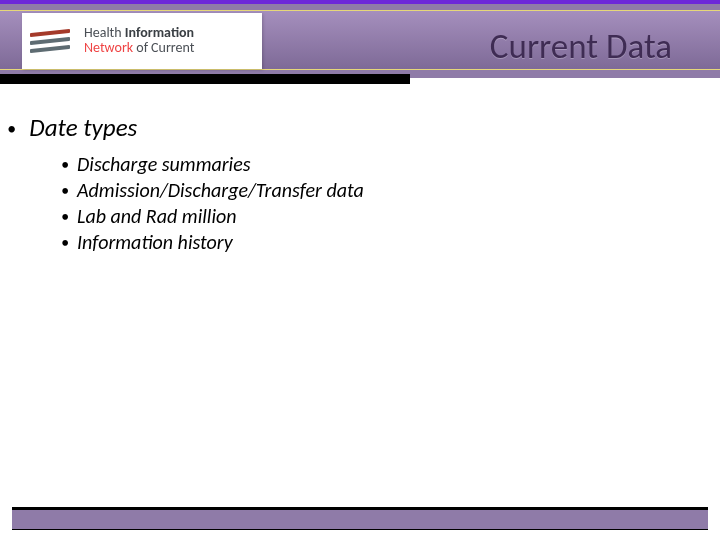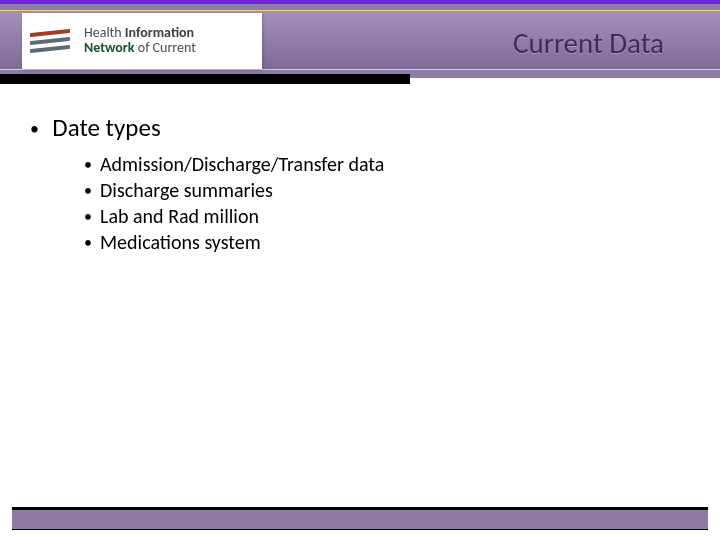--- a/index.html
+++ b/index.html
@@ -43,40 +43,41 @@
     width: 48px; height: 44px;
     display: flex; flex-direction: column; justify-content: center; align-items: center;
     gap: 4px;
   }
   .logo-mark .bar { width: 40px; height: 4px; background: #5e6c72; border-radius: 1px; transform: skewY(-6deg); }
   .logo-mark .bar.top { background: #a43a2a; }
   .logo-text { display: flex; flex-direction: column; line-height: 1.05; }
   .logo-text .l1 { font-size: 14px; color: #4a4f55; }
   .logo-text .l1 .hi { color: #3a3f44; font-weight: 600; }
   .logo-text .l2 { font-size: 14px; color: #4a4f55; }
-  .logo-text .l2 .net { font-weight: 700; color: #14532d; }
+  .logo-text .l2 .net { font-weight: 400; color: #ef4444; }
   .slide-title {
     position: absolute;
-    right: 56px;
+    right: 48px;
     top: 14px;
-    font-size: 29px;
+    font-size: 35px;
     color: #3f2c54;
     text-shadow: 0 1px 0 rgba(255,255,255,.25);
   }
   .black-strip {
     position: absolute;
     left: 0; bottom: -6px;
     width: 410px; height: 10px;
     background: #000;
   }
 
   
   .content {
-    padding: 34px 26px 0 32px;
+    padding: 34px 26px 0 9px;
     font-size: 19px;
+    font-style: italic;
   }
   ul.top { list-style: none; }
   ul.top > li {
     margin-bottom: 10px;
   }
   ul.top > li::before {
     content: "•";
     display: inline-block;
     width: 18px;
     margin-left: -2px;
@@ -136,24 +137,24 @@
       <div class="slide-title">Current Data</div>
     </div>
     <div class="black-strip"></div>
   </div>
 
   <div class="content">
     <ul class="top">
       <li>
         <span class="topline">Date types</span>
         <ul class="sub">
+          <li><span>Discharge summaries</span></li>
           <li><span>Admission/Discharge/Transfer data</span></li>
-          <li><span>Discharge summaries</span></li>
           <li><span>Lab and Rad million</span></li>
-          <li><span>Medications system</span></li>
+          <li><span>Information history</span></li>
         </ul>
       </li>
     </ul>
   </div>
 
   <div class="footer-black"></div>
   <div class="footer-bar"></div>
 </div>
 
 </body></html>

